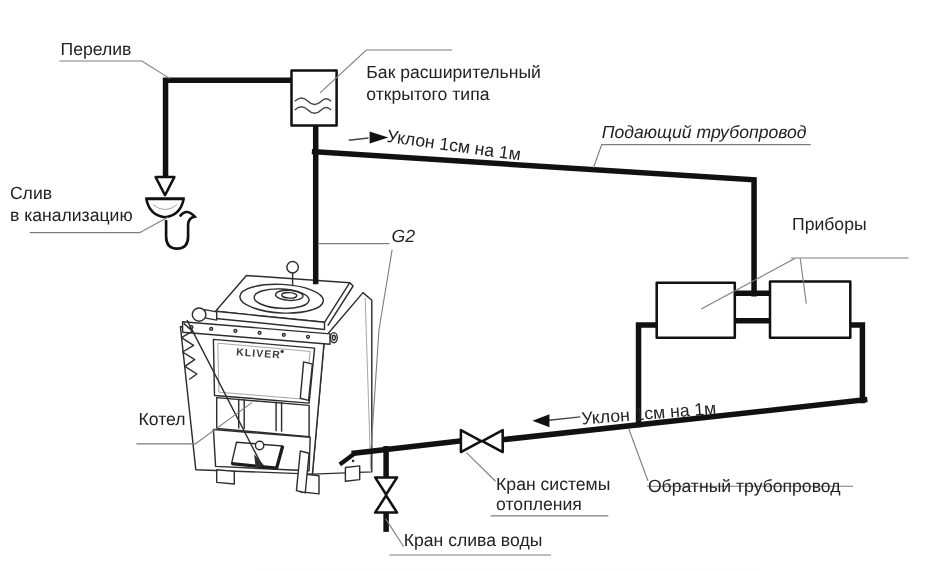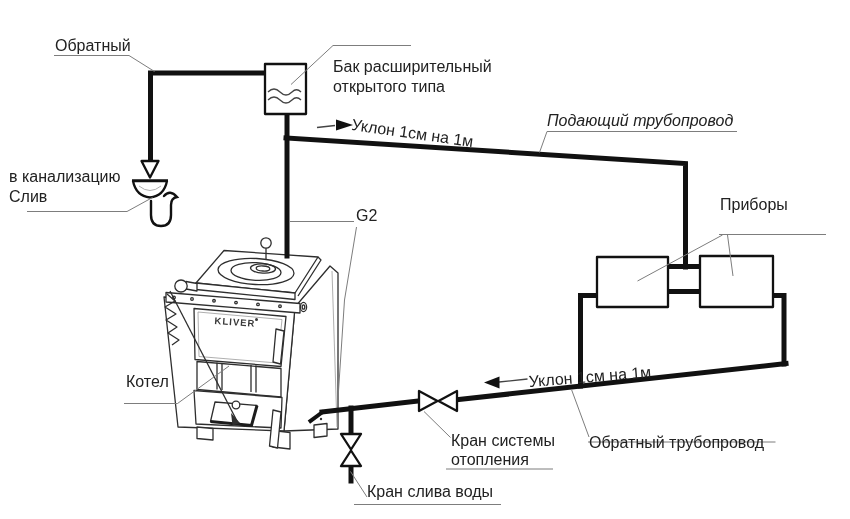--- a/index.html
+++ b/index.html
@@ -137,37 +137,37 @@
   <path class="leader" d="M727.5 235 L733 276"></path>
   <path class="leader" d="M124 403.5 H177.5 L229 366"></path>
   <path class="leader" d="M588 442 H775.5"></path>
   <path class="leader" d="M589 437 L571.5 389.5"></path>
   <path class="leader" d="M446 469 H553"></path>
   <path class="leader" d="M450.5 437.5 L424 411.5"></path>
   <path class="leader" d="M354 504.5 H501"></path>
   <path class="leader" d="M367 497 L350.5 471.5"></path>
 </svg>
 
-  <div class="lbl" style="left:55px;top:36px;">Обратный</div>
+  <div class="lbl" style="left:55px;top:36px;">Перелив</div>
 
   <div class="lbl" style="left:333px;top:9px;margin-top:48px;">
     <div>Бак расширительный</div>
     <div>открытого типа</div>
   </div>
 
   <div class="lbl rot" style="left:353px;top:115px;transform:rotate(8deg);">Уклон 1см на 1м</div>
 
   <div class="lbl" style="left:547px;top:111px;font-style:italic;">Подающий трубопровод</div>
 
   <div class="lbl" style="left:9px;top:167px;line-height:20px;">
+    <div>Слив</div>
     <div>в канализацию</div>
-    <div>Слив</div>
   </div>
 
-  <div class="lbl" style="left:356px;top:206px;">G2</div>
+  <div class="lbl" style="left:356px;top:206px;font-style:italic;">G2</div>
 
   <div class="lbl" style="left:720px;top:195px;">
     <div>Приборы</div>
   </div>
 
   <div class="lbl" style="left:126px;top:372px;">Котел</div>
 
   <div class="lbl rot" style="left:528px;top:372px;transform:rotate(-4.5deg);">Уклон 1см на 1м</div>
 
   <div class="lbl" style="left:589px;top:421px;margin-top:12px;">Обратный трубопровод</div>

